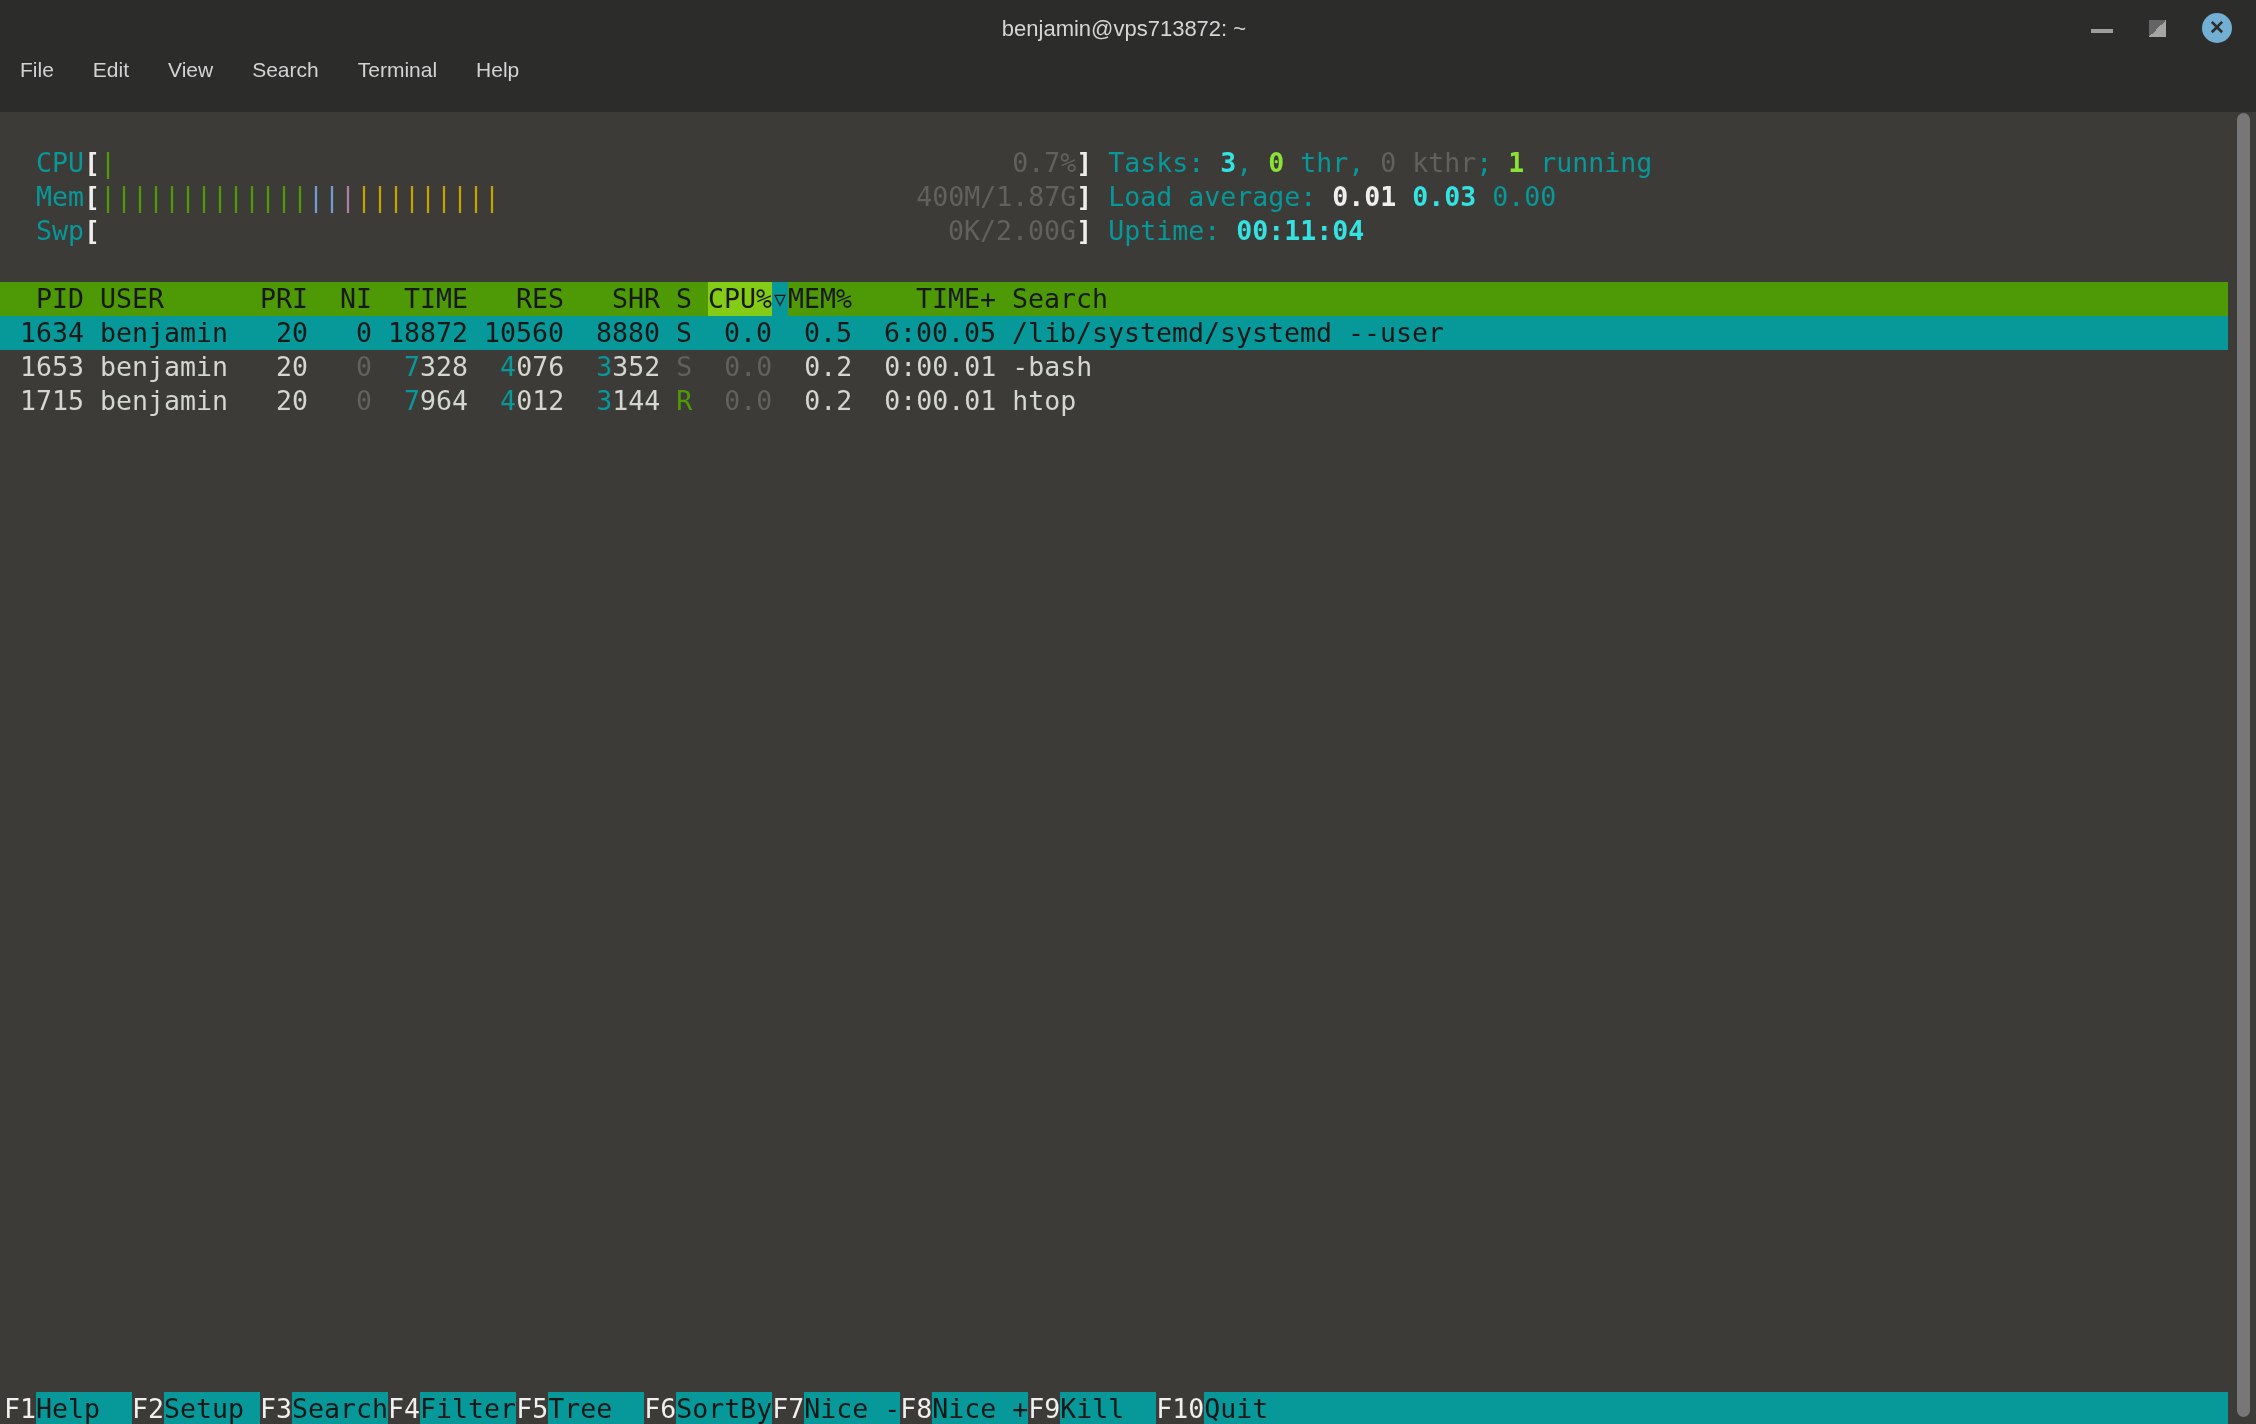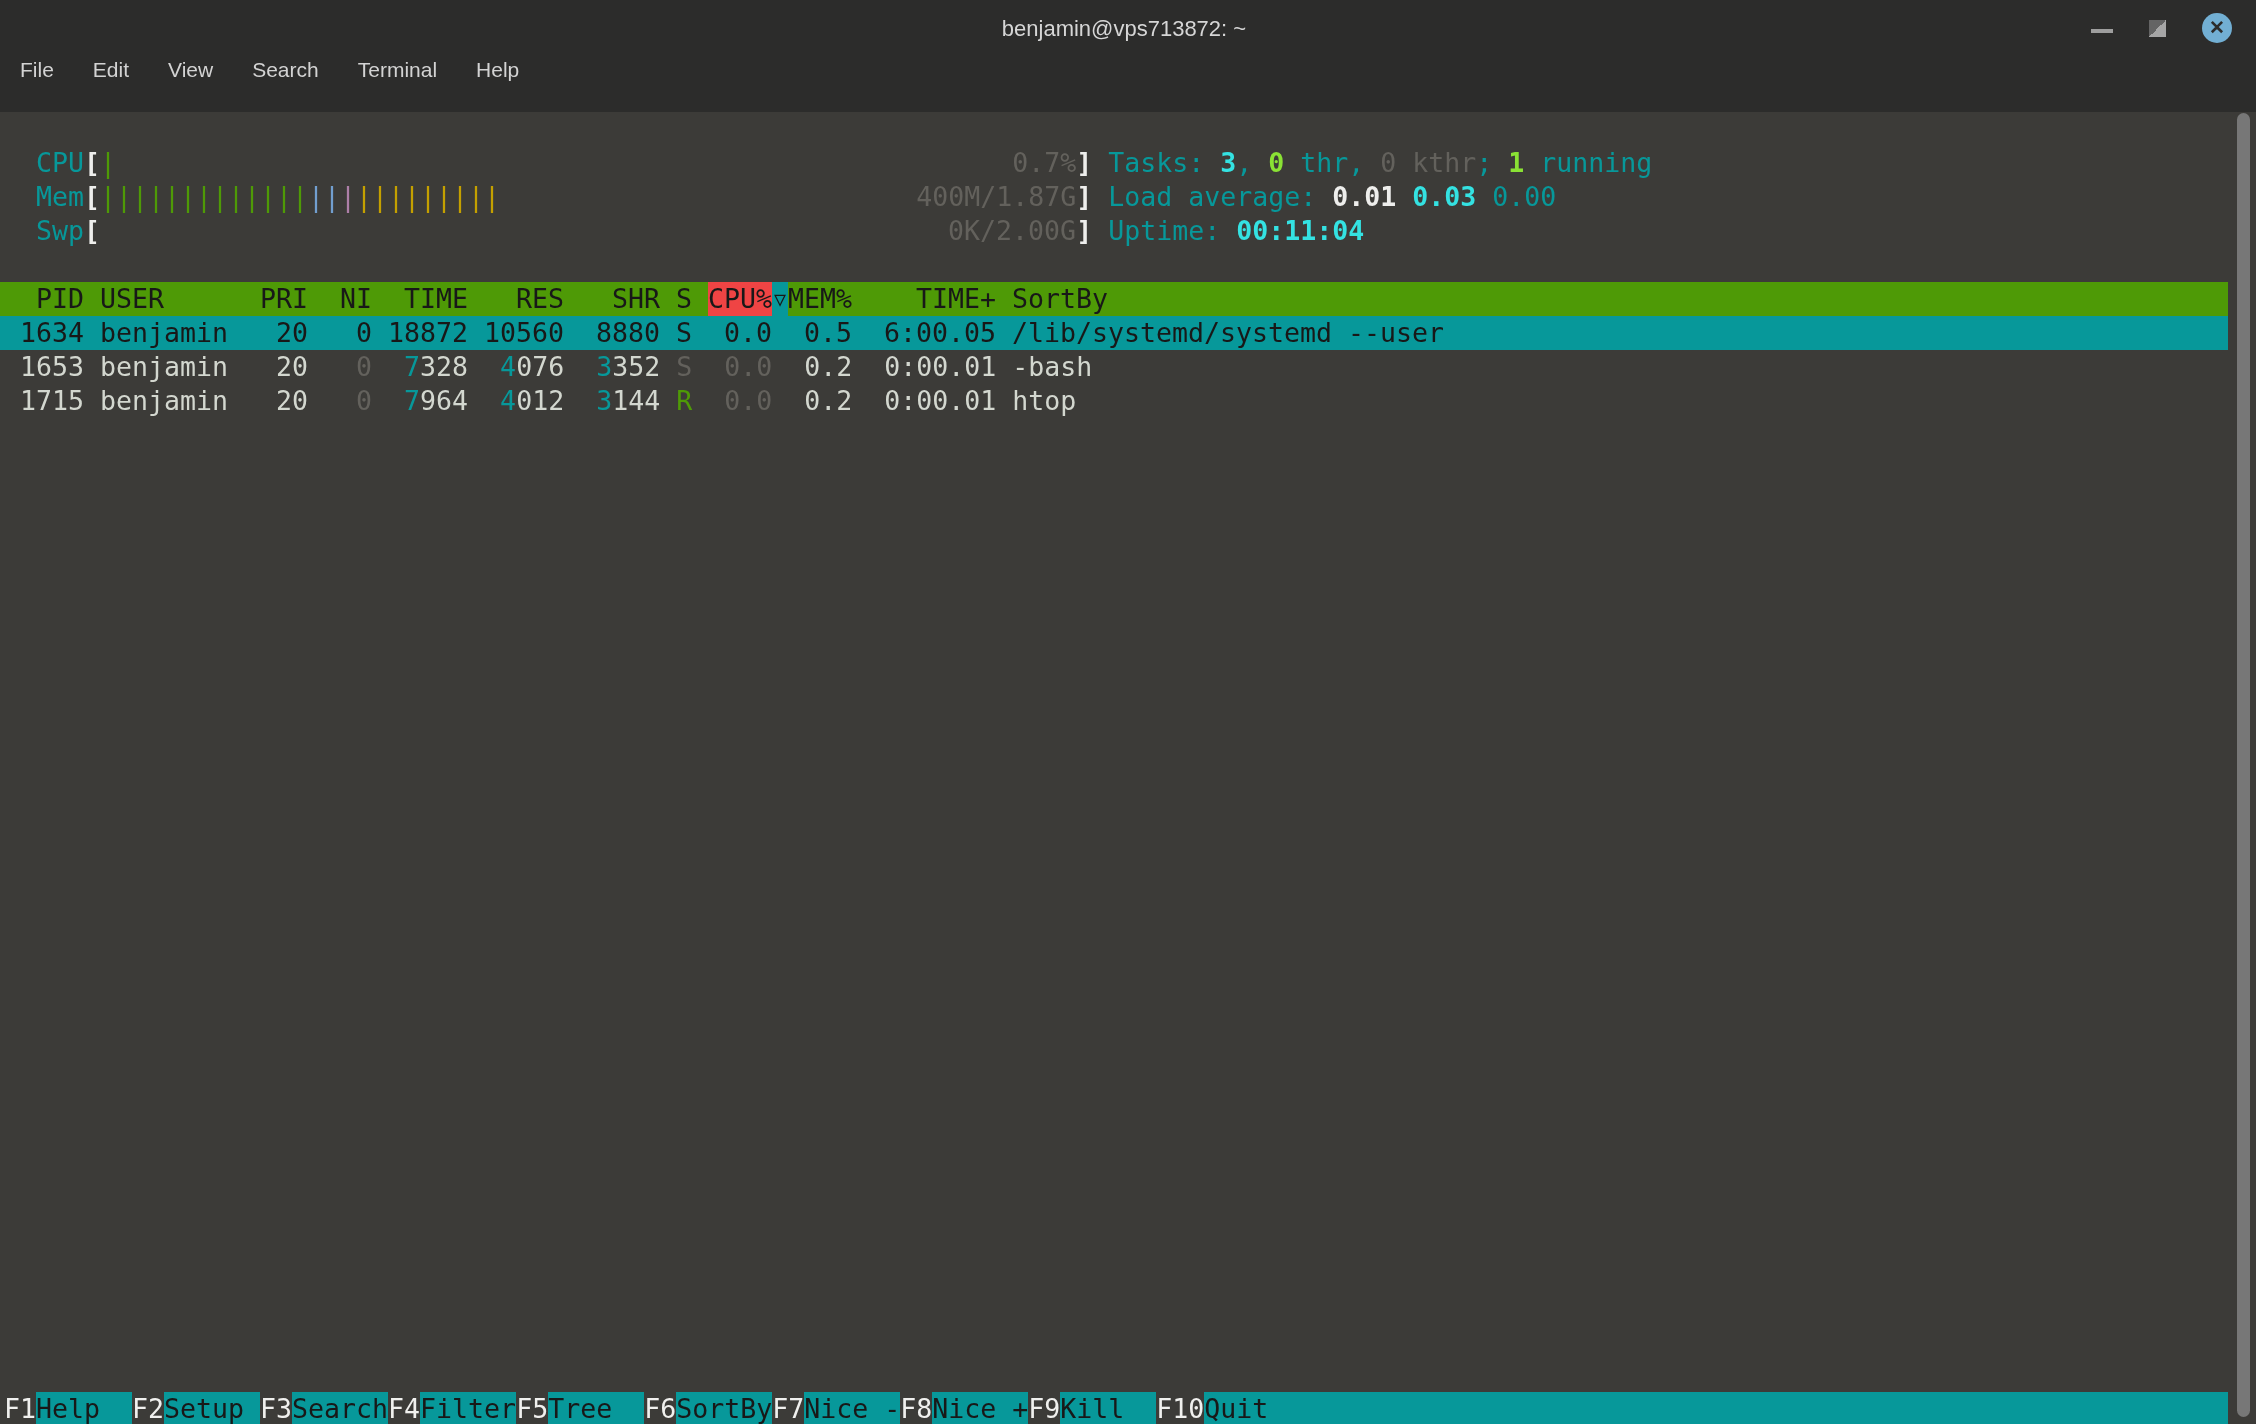--- a/index.html
+++ b/index.html
@@ -72,18 +72,18 @@
       <div class="menu-item">Terminal</div>
       <div class="menu-item">Help</div>
     </div>
 </div>
 
 <div class="terminal">
   <div class="scroll-thumb"></div>
 <div class="term-line" style="top: 34px;"><span style="color: rgb(7, 152, 154);">  CPU</span><span style="color: rgb(238, 238, 236); font-weight: bold;">[</span><span style="color: rgb(78, 154, 6);">|</span><span>                                                        </span><span style="color: rgb(99, 97, 92);">0.7%</span><span style="color: rgb(238, 238, 236); font-weight: bold;">]</span><span> </span><span style="color: rgb(7, 152, 154);">Tasks: </span><span style="color: rgb(52, 226, 226); font-weight: bold;">3</span><span style="color: rgb(7, 152, 154);">, </span><span style="color: rgb(138, 226, 52); font-weight: bold;">0</span><span style="color: rgb(7, 152, 154);"> thr, </span><span style="color: rgb(99, 97, 92);">0 kthr</span><span style="color: rgb(7, 152, 154);">; </span><span style="color: rgb(138, 226, 52); font-weight: bold;">1</span><span style="color: rgb(7, 152, 154);"> running</span></div>
     <div class="term-line" style="top: 68px;"><span style="color: rgb(7, 152, 154);">  Mem</span><span style="color: rgb(238, 238, 236); font-weight: bold;">[</span><span style="color: rgb(78, 154, 6);">|||||||||||||</span><span style="color: rgb(114, 159, 207);">||</span><span style="color: rgb(173, 127, 168);">|</span><span style="color: rgb(196, 160, 0);">|||||||||</span><span>                          </span><span style="color: rgb(99, 97, 92);">400M/1.87G</span><span style="color: rgb(238, 238, 236); font-weight: bold;">]</span><span> </span><span style="color: rgb(7, 152, 154);">Load average: </span><span style="color: rgb(238, 238, 236); font-weight: bold;">0.01</span><span> </span><span style="color: rgb(52, 226, 226); font-weight: bold;">0.03</span><span> </span><span style="color: rgb(7, 152, 154);">0.00</span></div>
     <div class="term-line" style="top: 102px;"><span style="color: rgb(7, 152, 154);">  Swp</span><span style="color: rgb(238, 238, 236); font-weight: bold;">[</span><span>                                                     </span><span style="color: rgb(99, 97, 92);">0K/2.00G</span><span style="color: rgb(238, 238, 236); font-weight: bold;">]</span><span> </span><span style="color: rgb(7, 152, 154);">Uptime: </span><span style="color: rgb(52, 226, 226); font-weight: bold;">00:11:04</span></div>
-    <div class="term-line full" style="top: 170px; background: rgb(78, 154, 6); color: rgb(24, 24, 24);"><span>  PID USER      PRI  NI  TIME   RES   SHR S </span><span style="background: #ef4444;">CPU%</span><span class="arrow" style="background: rgb(7, 152, 154);">▽</span><span>MEM%    TIME+ SortBy</span></div>
+    <div class="term-line full" style="top: 170px; background: rgb(78, 154, 6); color: rgb(24, 24, 24);"><span>  PID USER      PRI  NI  TIME   RES   SHR S </span><span style="background: #84cc16;">CPU%</span><span class="arrow" style="background: rgb(7, 152, 154);">▽</span><span>MEM%    TIME+ Search</span></div>
     <div class="term-line full" style="top: 204px; background: rgb(7, 152, 154); color: rgb(24, 24, 24);"><span> 1634 benjamin   20   0 18872 10560  8880 S  0.0  0.5  6:00.05 /lib/systemd/systemd --user</span></div>
     <div class="term-line" style="top: 238px;"><span style="color: rgb(211, 215, 207);"> 1653 benjamin   20 </span><span style="color: rgb(99, 97, 92);">  0</span><span>  </span><span style="color: rgb(7, 152, 154);">7</span><span style="color: rgb(211, 215, 207);">328</span><span>  </span><span style="color: rgb(7, 152, 154);">4</span><span style="color: rgb(211, 215, 207);">076</span><span>  </span><span style="color: rgb(7, 152, 154);">3</span><span style="color: rgb(211, 215, 207);">352</span><span> </span><span style="color: rgb(99, 97, 92);">S</span><span style="color: rgb(99, 97, 92);">  0.0</span><span style="color: rgb(211, 215, 207);">  0.2</span><span style="color: rgb(211, 215, 207);">  0:00.01</span><span style="color: rgb(211, 215, 207);"> -bash</span></div>
     <div class="term-line" style="top: 272px;"><span style="color: rgb(211, 215, 207);"> 1715 benjamin   20 </span><span style="color: rgb(99, 97, 92);">  0</span><span>  </span><span style="color: rgb(7, 152, 154);">7</span><span style="color: rgb(211, 215, 207);">964</span><span>  </span><span style="color: rgb(7, 152, 154);">4</span><span style="color: rgb(211, 215, 207);">012</span><span>  </span><span style="color: rgb(7, 152, 154);">3</span><span style="color: rgb(211, 215, 207);">144</span><span> </span><span style="color: rgb(78, 154, 6);">R</span><span style="color: rgb(99, 97, 92);">  0.0</span><span style="color: rgb(211, 215, 207);">  0.2</span><span style="color: rgb(211, 215, 207);">  0:00.01</span><span style="color: rgb(211, 215, 207);"> htop</span></div>
     <div class="term-line fnbar" style="top: 1258px;"><span style="color: rgb(240, 240, 238);">F1</span><span style="background: rgb(7, 152, 154); color: rgb(24, 24, 24);">Help  </span><span style="color: rgb(240, 240, 238);">F2</span><span style="background: rgb(7, 152, 154); color: rgb(24, 24, 24);">Setup </span><span style="color: rgb(240, 240, 238);">F3</span><span style="background: rgb(7, 152, 154); color: rgb(24, 24, 24);">Search</span><span style="color: rgb(240, 240, 238);">F4</span><span style="background: rgb(7, 152, 154); color: rgb(24, 24, 24);">Filter</span><span style="color: rgb(240, 240, 238);">F5</span><span style="background: rgb(7, 152, 154); color: rgb(24, 24, 24);">Tree  </span><span style="color: rgb(240, 240, 238);">F6</span><span style="background: rgb(7, 152, 154); color: rgb(24, 24, 24);">SortBy</span><span style="color: rgb(240, 240, 238);">F7</span><span style="background: rgb(7, 152, 154); color: rgb(24, 24, 24);">Nice -</span><span style="color: rgb(240, 240, 238);">F8</span><span style="background: rgb(7, 152, 154); color: rgb(24, 24, 24);">Nice +</span><span style="color: rgb(240, 240, 238);">F9</span><span style="background: rgb(7, 152, 154); color: rgb(24, 24, 24);">Kill  </span><span style="color: rgb(240, 240, 238);">F10</span><span style="background: rgb(7, 152, 154); color: rgb(24, 24, 24);">Quit                                                            </span></div>
   </div>
 
 </body></html>

